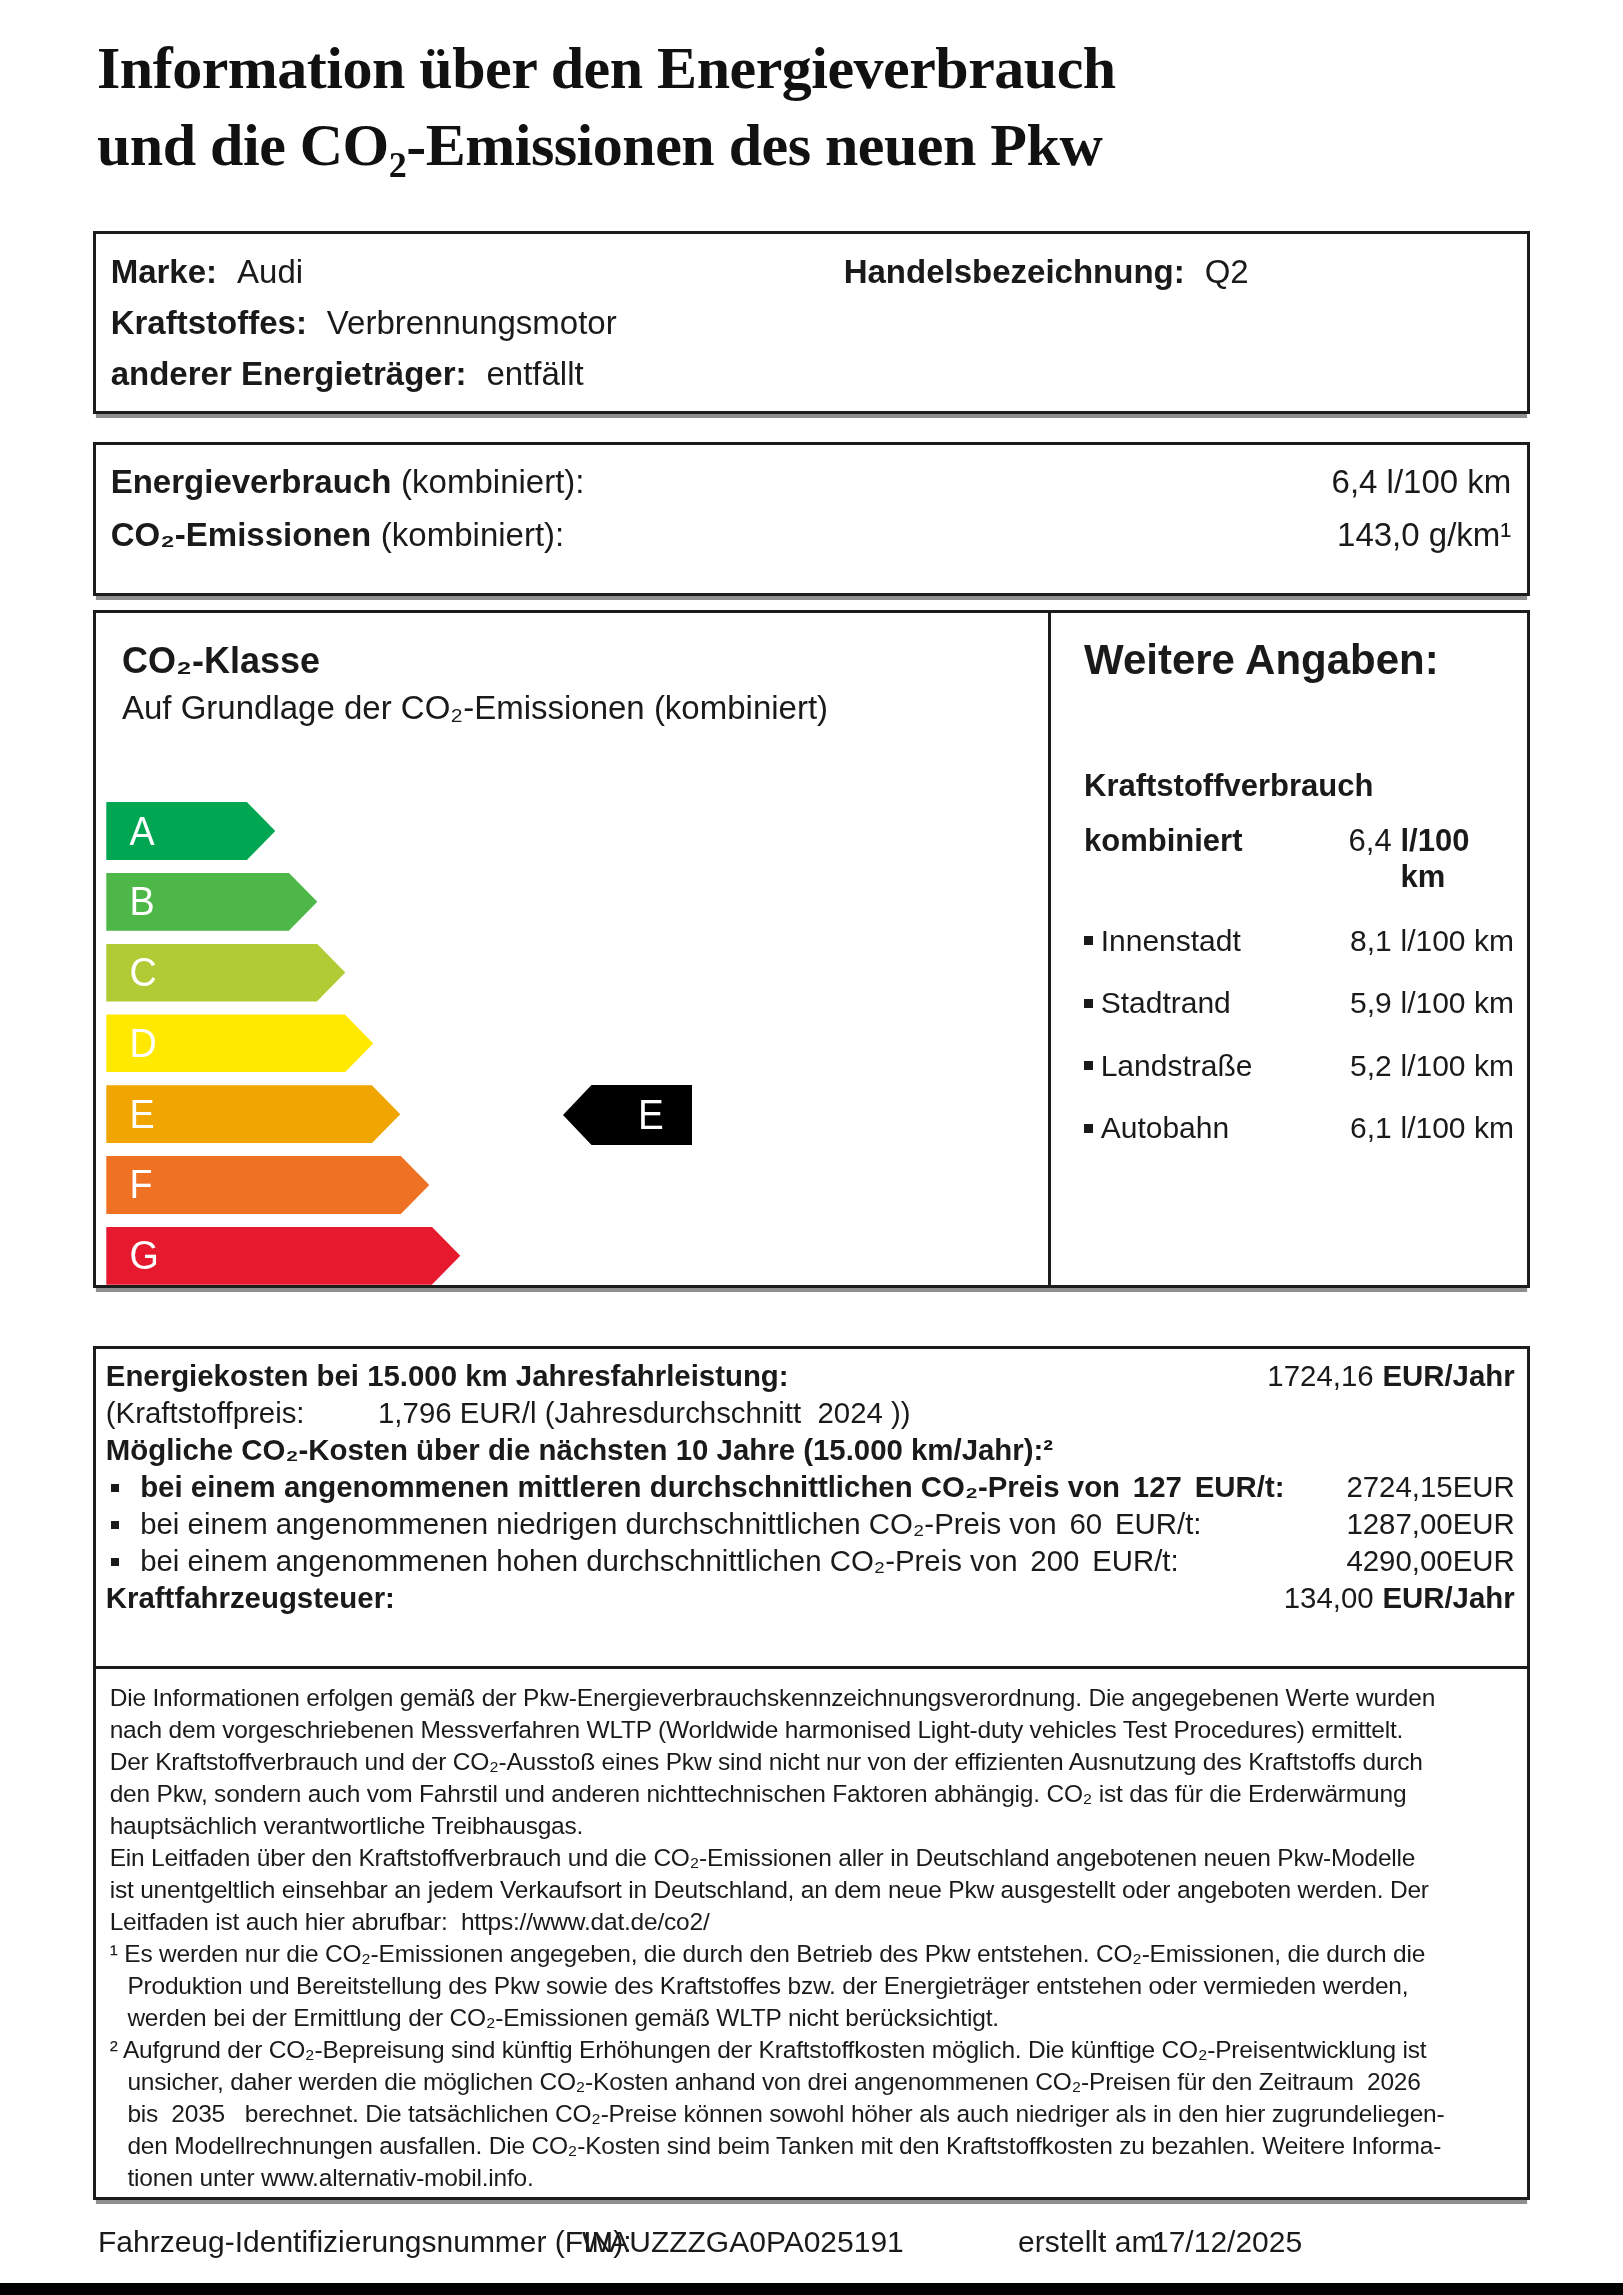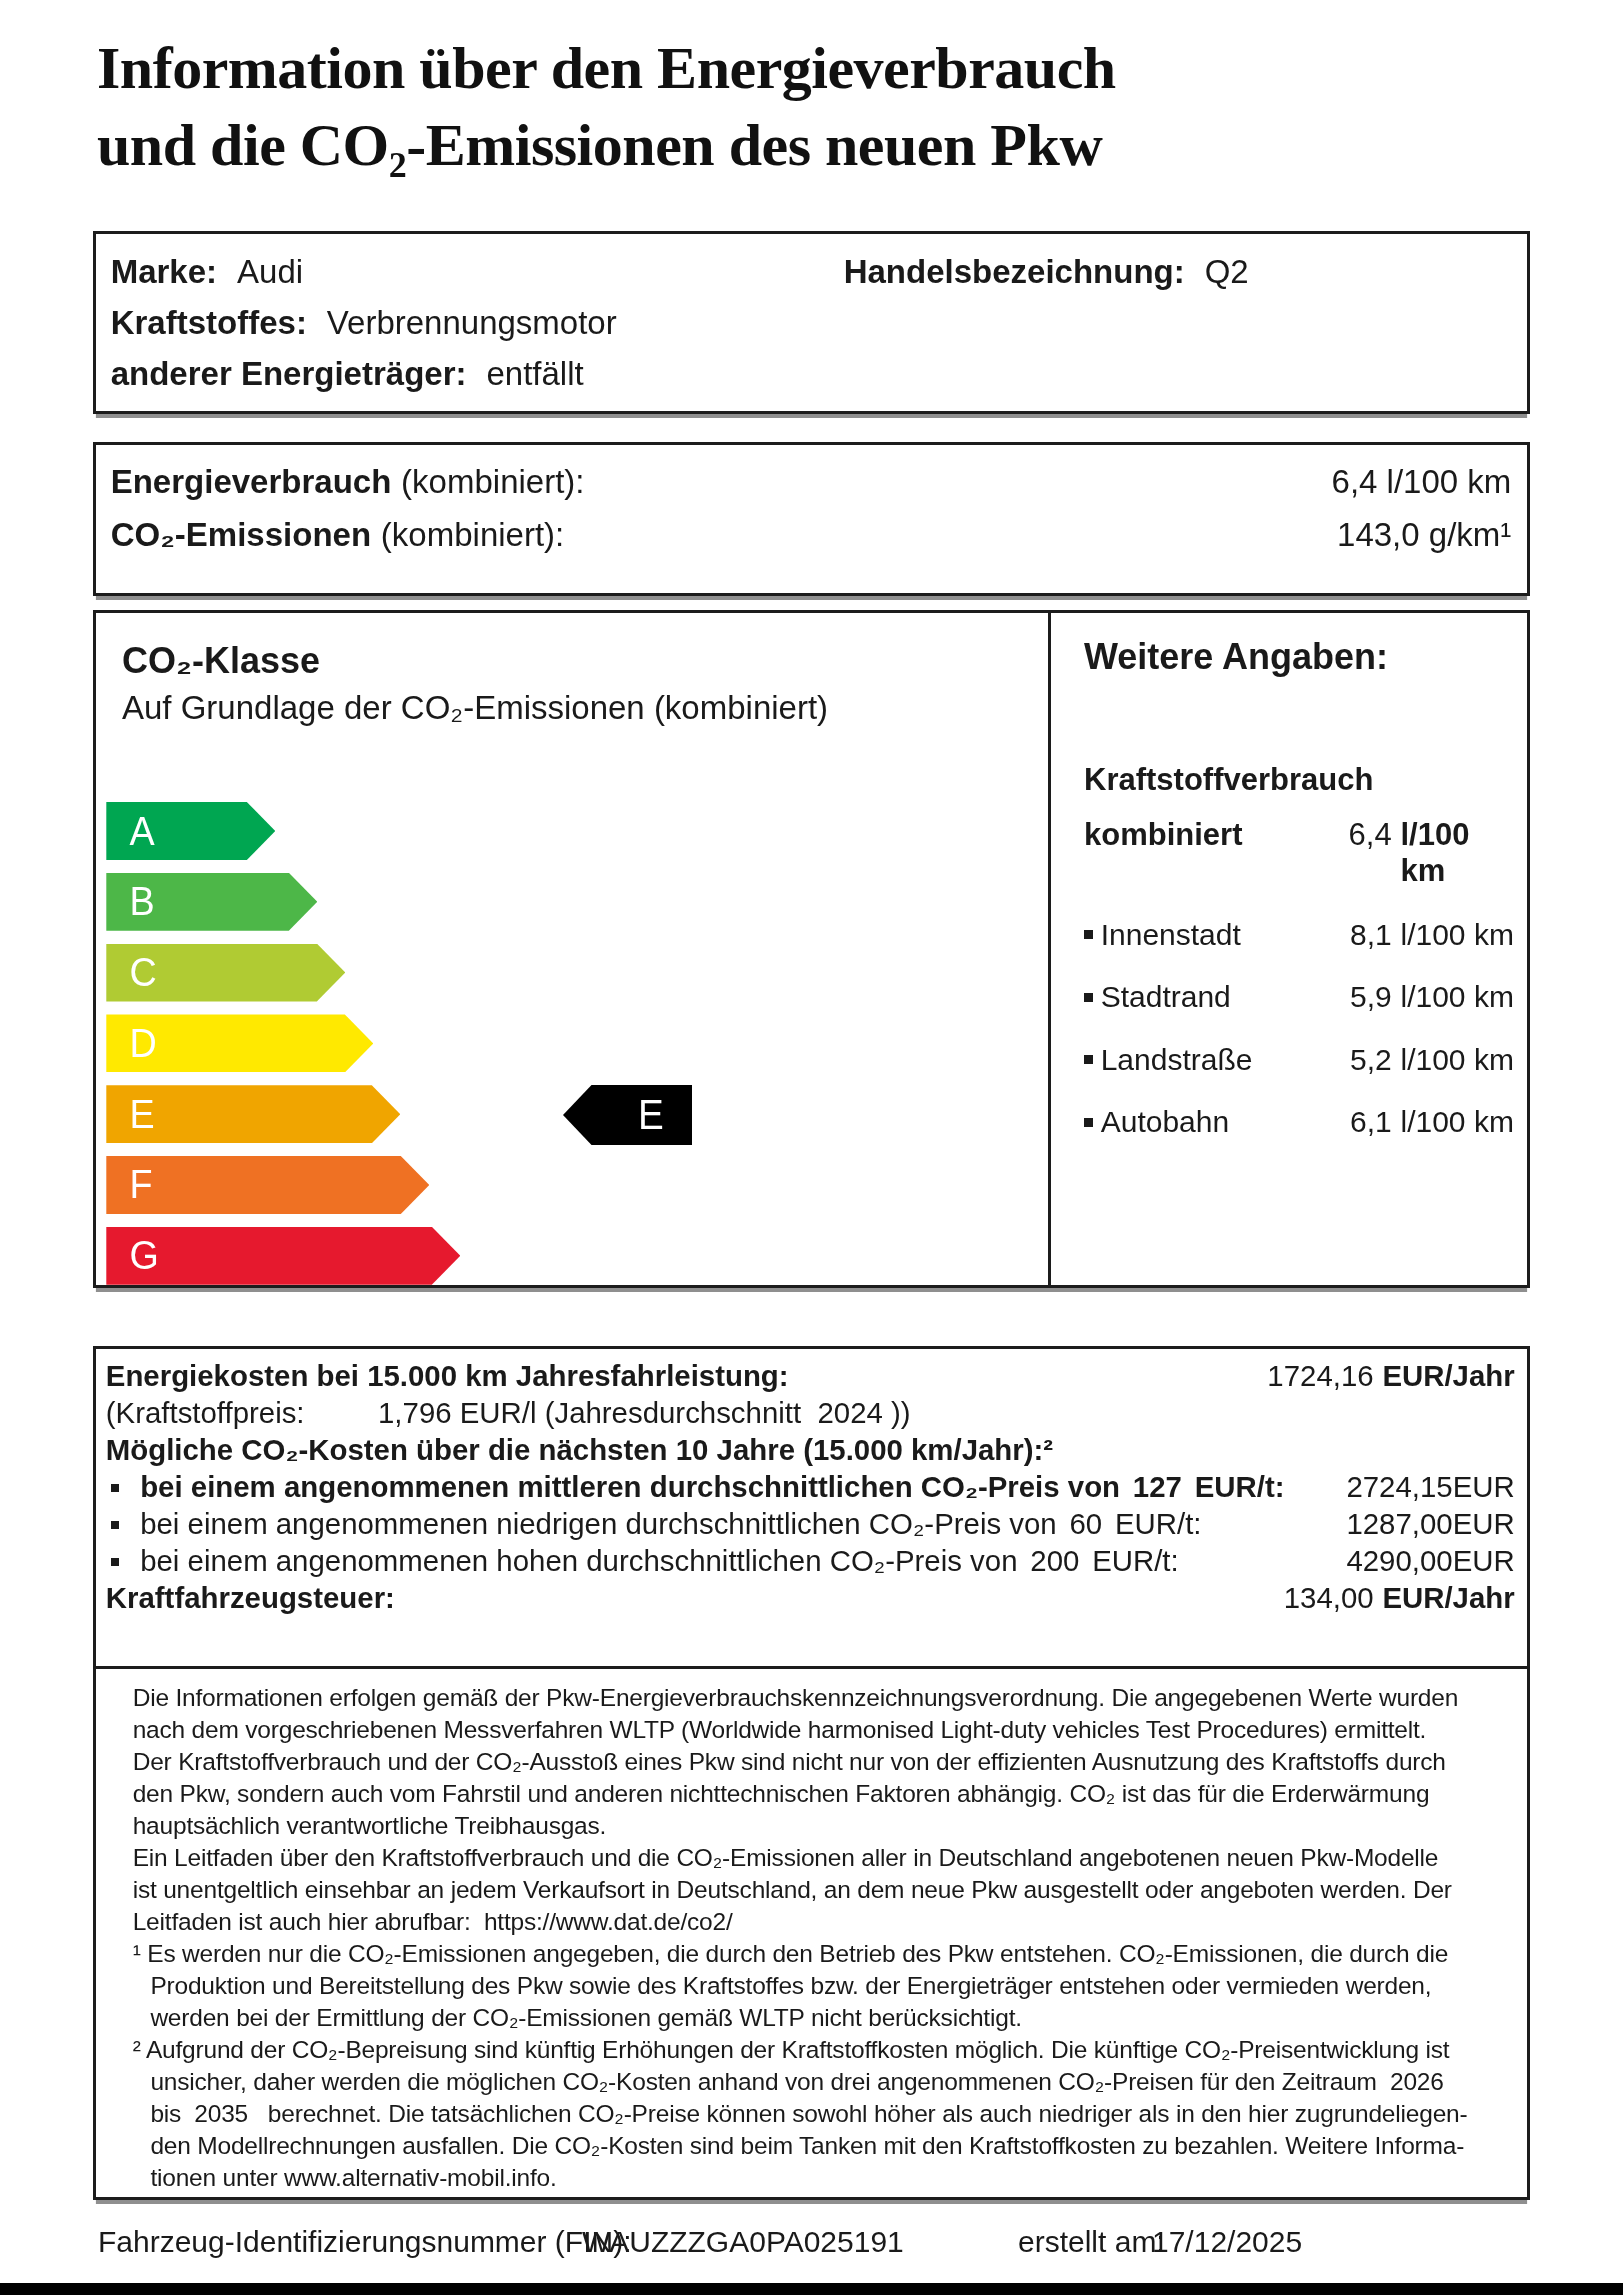--- a/index.html
+++ b/index.html
@@ -43,39 +43,39 @@
     color:#fff;font-size:41px;font-weight:400;
   }
   .scale-bar span{padding-left:25.5px;display:block;transform:scaleX(.92);transform-origin:left;}
   .rating-arrow{
     position:absolute;left:467px;top:472px;width:129px;height:60px;background:#000;
     clip-path:polygon(0 50%,28.5px 0,100% 0,100% 100%,28.5px 100%);
     display:flex;align-items:center;color:#fff;font-size:42px;
   }
   .rating-arrow span{margin-left:74px;transform:scaleX(.92);}
   .wa-pane{position:absolute;left:956px;top:0;right:0;bottom:0;padding:22.6px 12.3px 0 32px;box-sizing:border-box;}
-  .wa-heading{font-size:36px;font-weight:bold;}
+  .wa-heading{font-size:42px;font-weight:bold;}
   .wa-section{font-size:31px;font-weight:bold;margin-top:84px;}
   .wa-row{display:grid;grid-template-columns:16.7px 1fr 64px 123px;align-items:baseline;font-size:30px;margin-top:28.5px;}
   .wa-row.combined{grid-template-columns:1fr 64px 123px;font-size:31px;margin-top:19.6px;}
   .wa-row .num{text-align:right;}
   .wa-row .unit{padding-left:8.8px;}
   .sq{width:8.8px;height:8.8px;background:#1a1a1a;align-self:center;}
   .b{font-weight:bold;}
   
   #costs-box{top:1346px;height:333px;padding:9.8px 12.3px 0 9.8px;font-size:29.4px;}
   .e-row{display:flex;align-items:baseline;height:37px;}
   .e-row .sp{margin-left:12.8px;}
   .e-row .right{margin-left:auto;display:flex;align-items:baseline;}
   .e-row .right .u{margin-left:8.8px;}
   .e-row .sq2{width:7.9px;height:7.9px;background:#1a1a1a;align-self:center;margin:0 21.6px 0 4.9px;flex:none;}
   .pre{white-space:pre-wrap;}
   
   #fine-box{top:1666px;height:534px;padding:12.8px 13.7px 0 13.7px;}
-  .fp{font-size:24.5px;line-height:32px;letter-spacing:-0.2px;white-space:pre-wrap;margin-left:23px;}
+  .fp{font-size:24.5px;line-height:32px;letter-spacing:-0.2px;white-space:pre-wrap;}
   .fp.foot{padding-left:17.7px;text-indent:-17.7px;}
   
   .footer{position:absolute;left:0;top:2215px;width:1623px;height:54px;font-size:30px;}
   .footer span{position:absolute;top:9.8px;}
   #fin-label{left:98px;}
   #fin-value{left:582px;}
   #created-label{left:1018px;}
   #created-value{left:1152px;}
   .bottom-bar{position:absolute;left:0;bottom:0;width:1623px;height:11.8px;background:#000;}
 </style>

